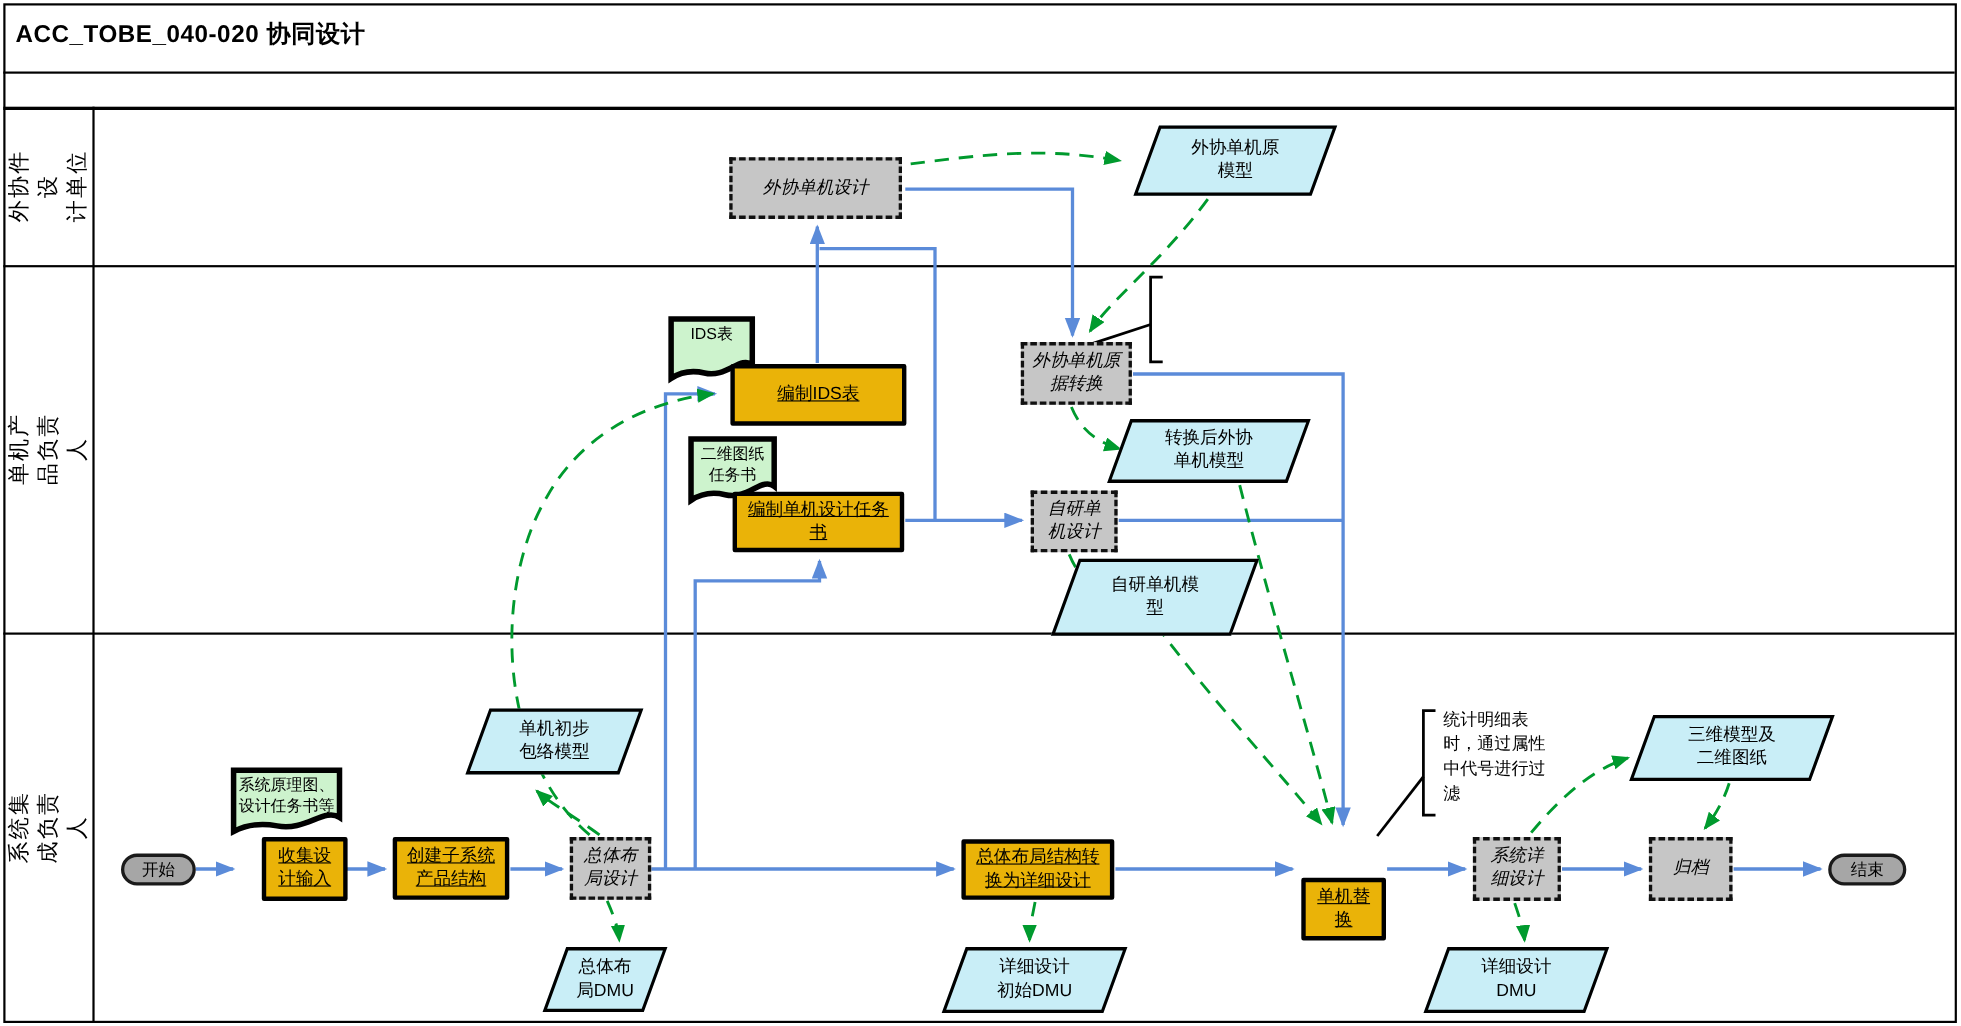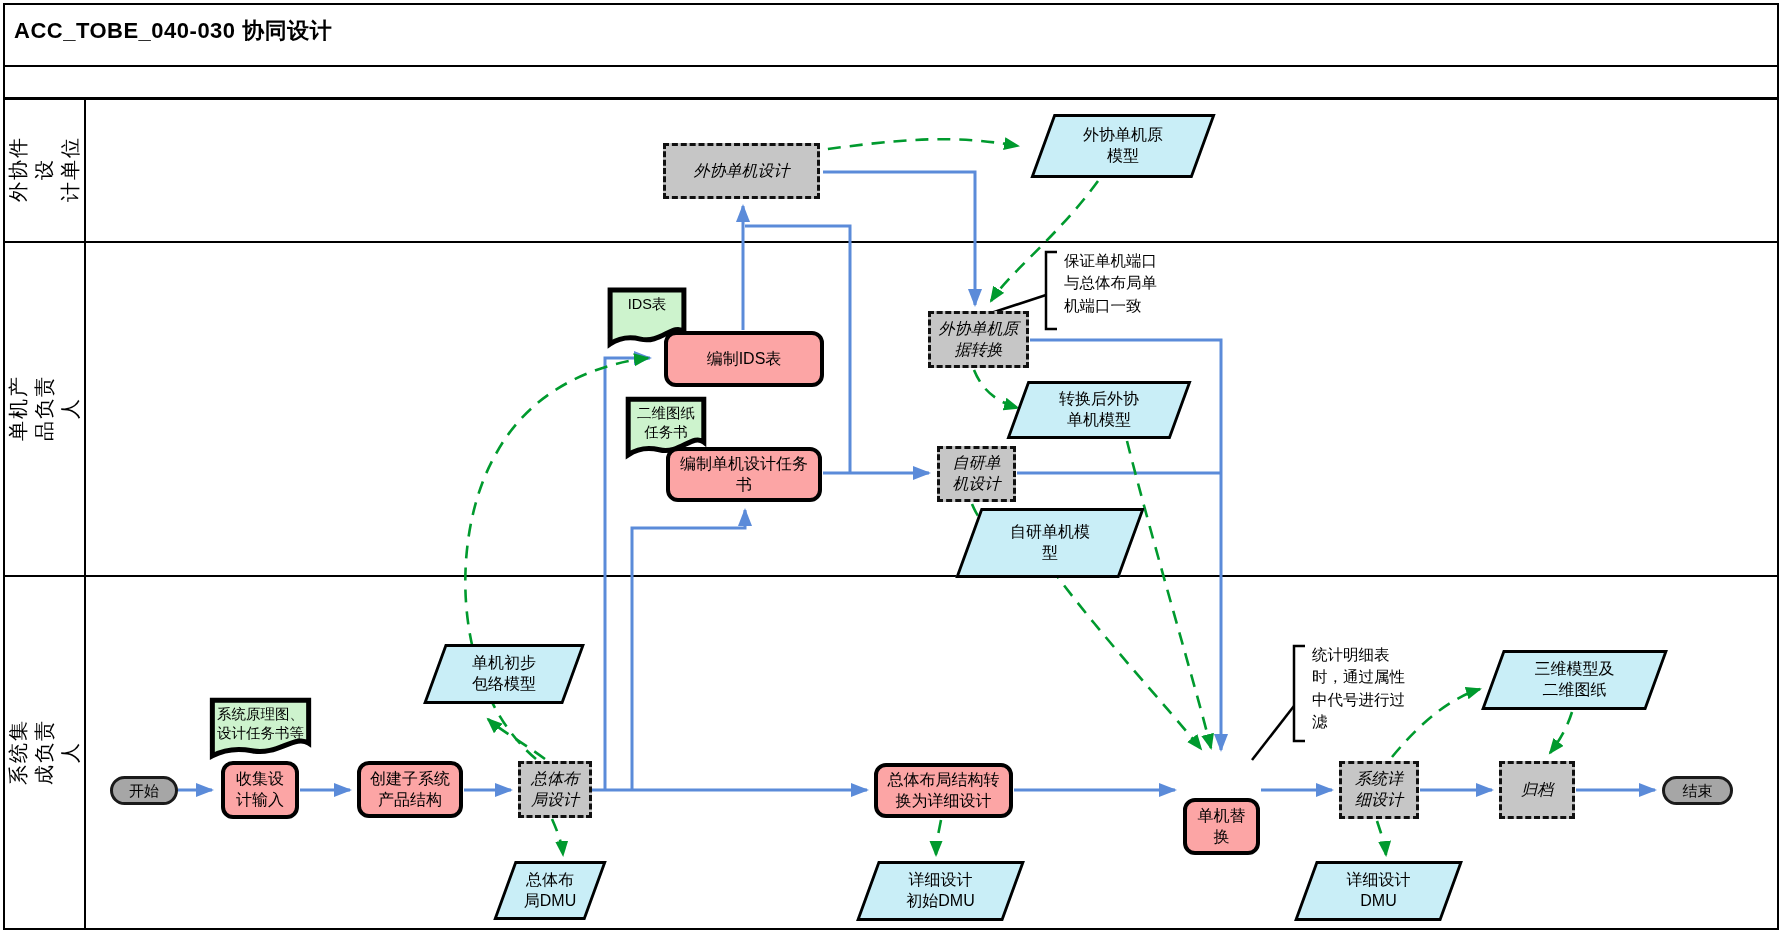--- a/index.html
+++ b/index.html
@@ -8,21 +8,21 @@
   .frame{position:absolute;left:3px;top:3px;width:1772px;height:923px;border:2px solid #000;}
   .hline{position:absolute;left:3px;width:1774px;height:0;border-top:2px solid #000;}
   .vline{position:absolute;top:97px;height:832px;width:0;border-left:2px solid #000;}
   .title{position:absolute;left:14px;top:16px;font-size:22px;font-weight:bold;letter-spacing:.5px;}
   .lanecell{position:absolute;left:3px;width:82px;display:flex;align-items:center;justify-content:center;}
   .lanelabel{transform:rotate(-90deg);white-space:pre-line;text-align:center;font-size:20px;
              font-family:"Liberation Serif",serif;letter-spacing:2px;line-height:1.3;}
   .lbl{position:relative;display:flex;align-items:center;justify-content:center;width:100%;height:100%;
        text-align:center;white-space:pre-line;font-size:16px;line-height:1.3;z-index:2;}
   .node{position:absolute;z-index:2;}
-  .boxw{background:#fca5a5;border:4px solid #000;border-radius:12px;}
+  .boxw{background:#eab308;border:4px solid #000;border-radius:2px;text-decoration:underline;}
   .boxd{background:#c6c6c6;border:3px dashed #111;}
   .boxd .lbl{font-style:italic;font-family:"Liberation Serif",serif;}
   .pill{background:#a6a6a6;border:3px solid #1a1a1a;border-radius:16px;}
   .pill .lbl{font-size:15px;}
   .par .shape{position:absolute;top:0;bottom:0;left:14px;right:14px;transform:skewX(-20deg);
               background:#c9eef7;border:3.5px solid #000;}
   .doc .shape{position:absolute;inset:0;z-index:1;}
   .doc .lbl{font-size:14.5px;align-items:flex-start;padding-top:8px;}
   .note{position:absolute;z-index:2;font-size:15.5px;line-height:1.45;white-space:pre-line;text-align:left;}
   svg.wires{position:absolute;left:0;top:0;z-index:1;}
@@ -31,21 +31,21 @@
 <body>
 
 <div class="stage">
   <div class="frame"></div>
   <div class="hline" style="top:65px"></div>
   <div class="hline" style="top:97px;border-top-width:3px"></div>
   <div class="hline" style="top:241px"></div>
   <div class="hline" style="top:575px"></div>
   <div class="vline" style="left:84px"></div>
 
-  <div class="title">ACC_TOBE_040-030 协同设计</div>
+  <div class="title">ACC_TOBE_040-020 协同设计</div>
 
   <div class="lanecell" style="top:97px;height:144px">
     <span class="lanelabel">外协件设
 计单位</span>
   </div>
   <div class="lanecell" style="top:241px;height:334px">
     <span class="lanelabel">单机产品负责人</span>
   </div>
   <div class="lanecell" style="top:575px;height:354px">
     <span class="lanelabel">系统集成负责人</span>
@@ -127,23 +127,20 @@
 任务书</span>
   </div>
   <div class="node boxw" style="left:666px;top:447px;width:148px;height:47px">
     <span class="lbl">编制单机设计任务
 书</span>
   </div>
   <div class="node boxd" style="left:928px;top:311px;width:95px;height:51px">
     <span class="lbl">外协单机原
 据转换</span>
   </div>
-  <div class="note" style="left:1064px;top:250px;width:110px">保证单机端口
-与总体布局单
-机端口一致</div>
   <div class="node par" style="left:1003px;top:381px;width:192px;height:58px">
     <div class="shape"></div>
     <span class="lbl">转换后外协
 单机模型</span>
   </div>
   <div class="node boxd" style="left:937px;top:446px;width:73px;height:50px">
     <span class="lbl">自研单
 机设计</span>
   </div>
   <div class="node par" style="left:954px;top:508px;width:192px;height:70px">
@@ -155,21 +152,21 @@
   <div class="node pill" style="left:110px;top:776px;width:62px;height:23px">
     <span class="lbl">开始</span>
   </div>
   <div class="node doc" style="left:207px;top:697px;width:107px;height:64px">
     <svg class="shape" width="100%" height="100%" viewBox="0 0 100 100" preserveAspectRatio="none">
       <path d="M5,5 L95,5 L95,72 C82,58 66,92 42,84 C26,79 14,84 5,92 Z" fill="#cdf3cd" stroke="#000" stroke-width="5" vector-effect="non-scaling-stroke"></path>
     </svg>
     <span class="lbl">系统原理图、
 设计任务书等</span>
   </div>
-  <div class="node boxw" style="left:221px;top:761px;width:70px;height:50px">
+  <div class="node boxw" style="left:238px;top:761px;width:70px;height:50px">
     <span class="lbl">收集设
 计输入</span>
   </div>
   <div class="node boxw" style="left:357px;top:761px;width:98px;height:49px">
     <span class="lbl">创建子系统
 产品结构</span>
   </div>
   <div class="node boxd" style="left:518px;top:761px;width:68px;height:51px">
     <span class="lbl">总体布
 局设计</span>

